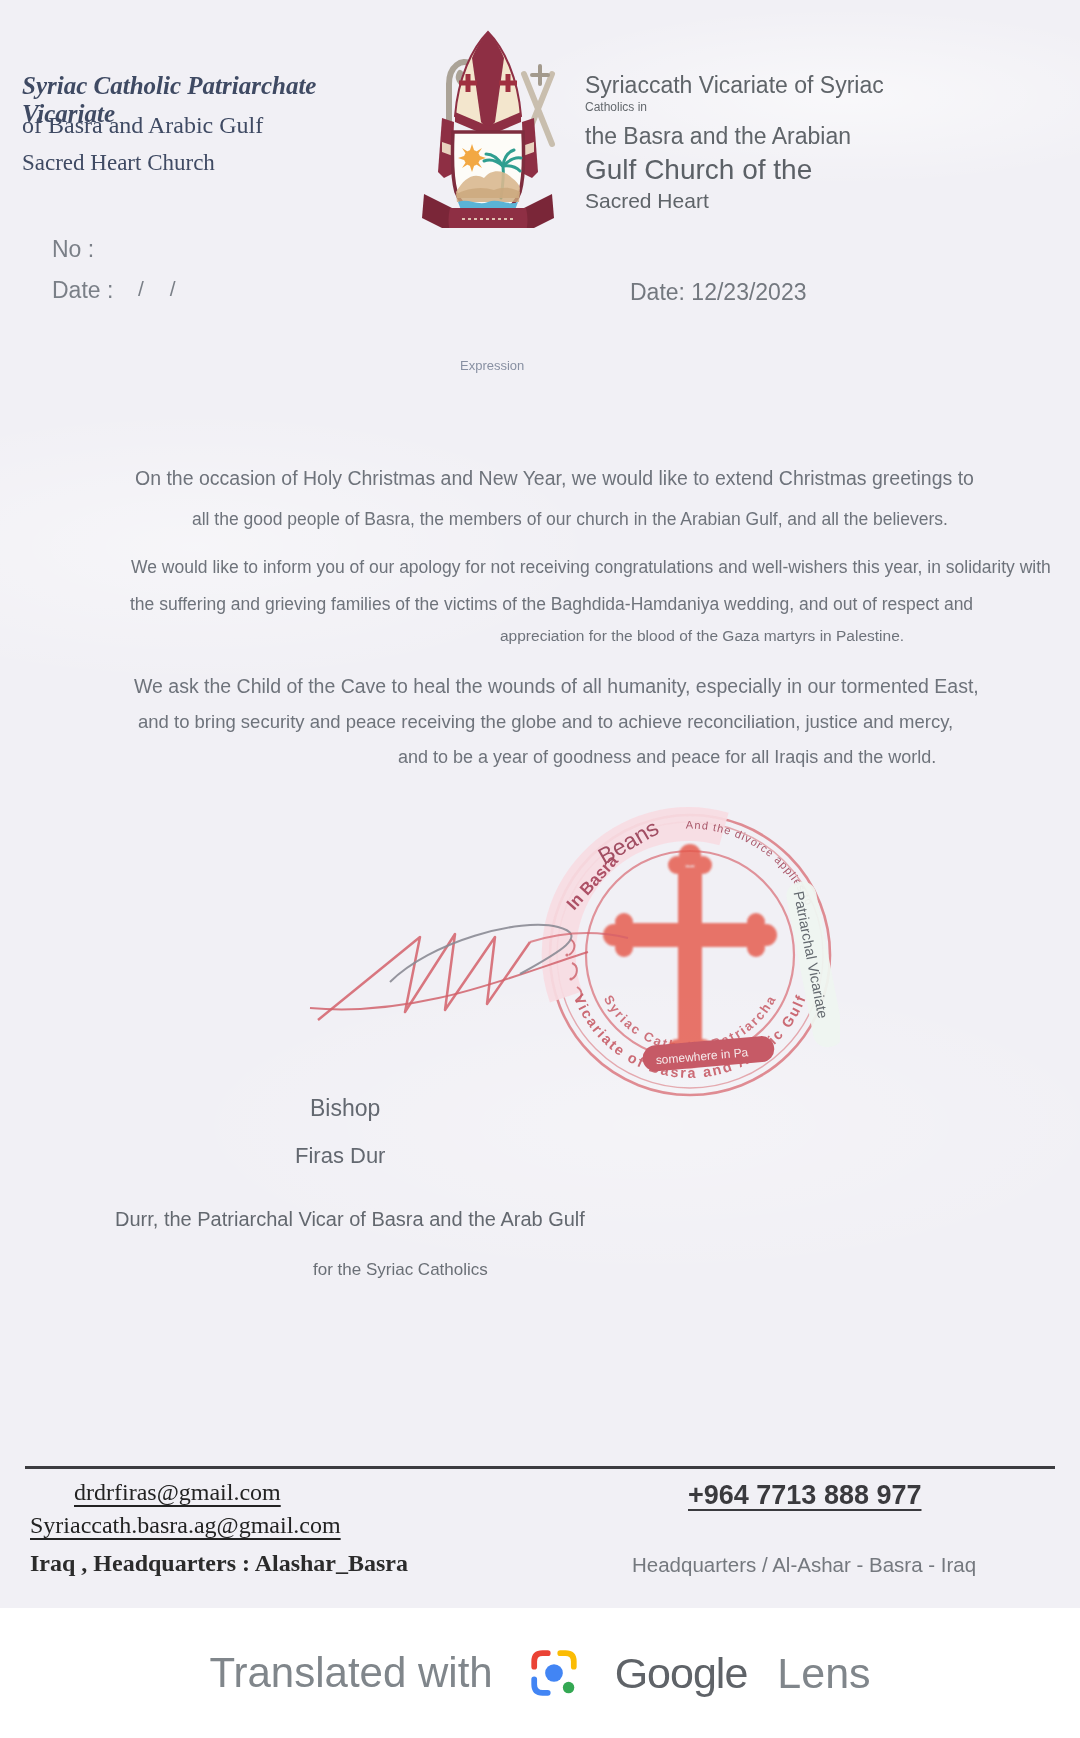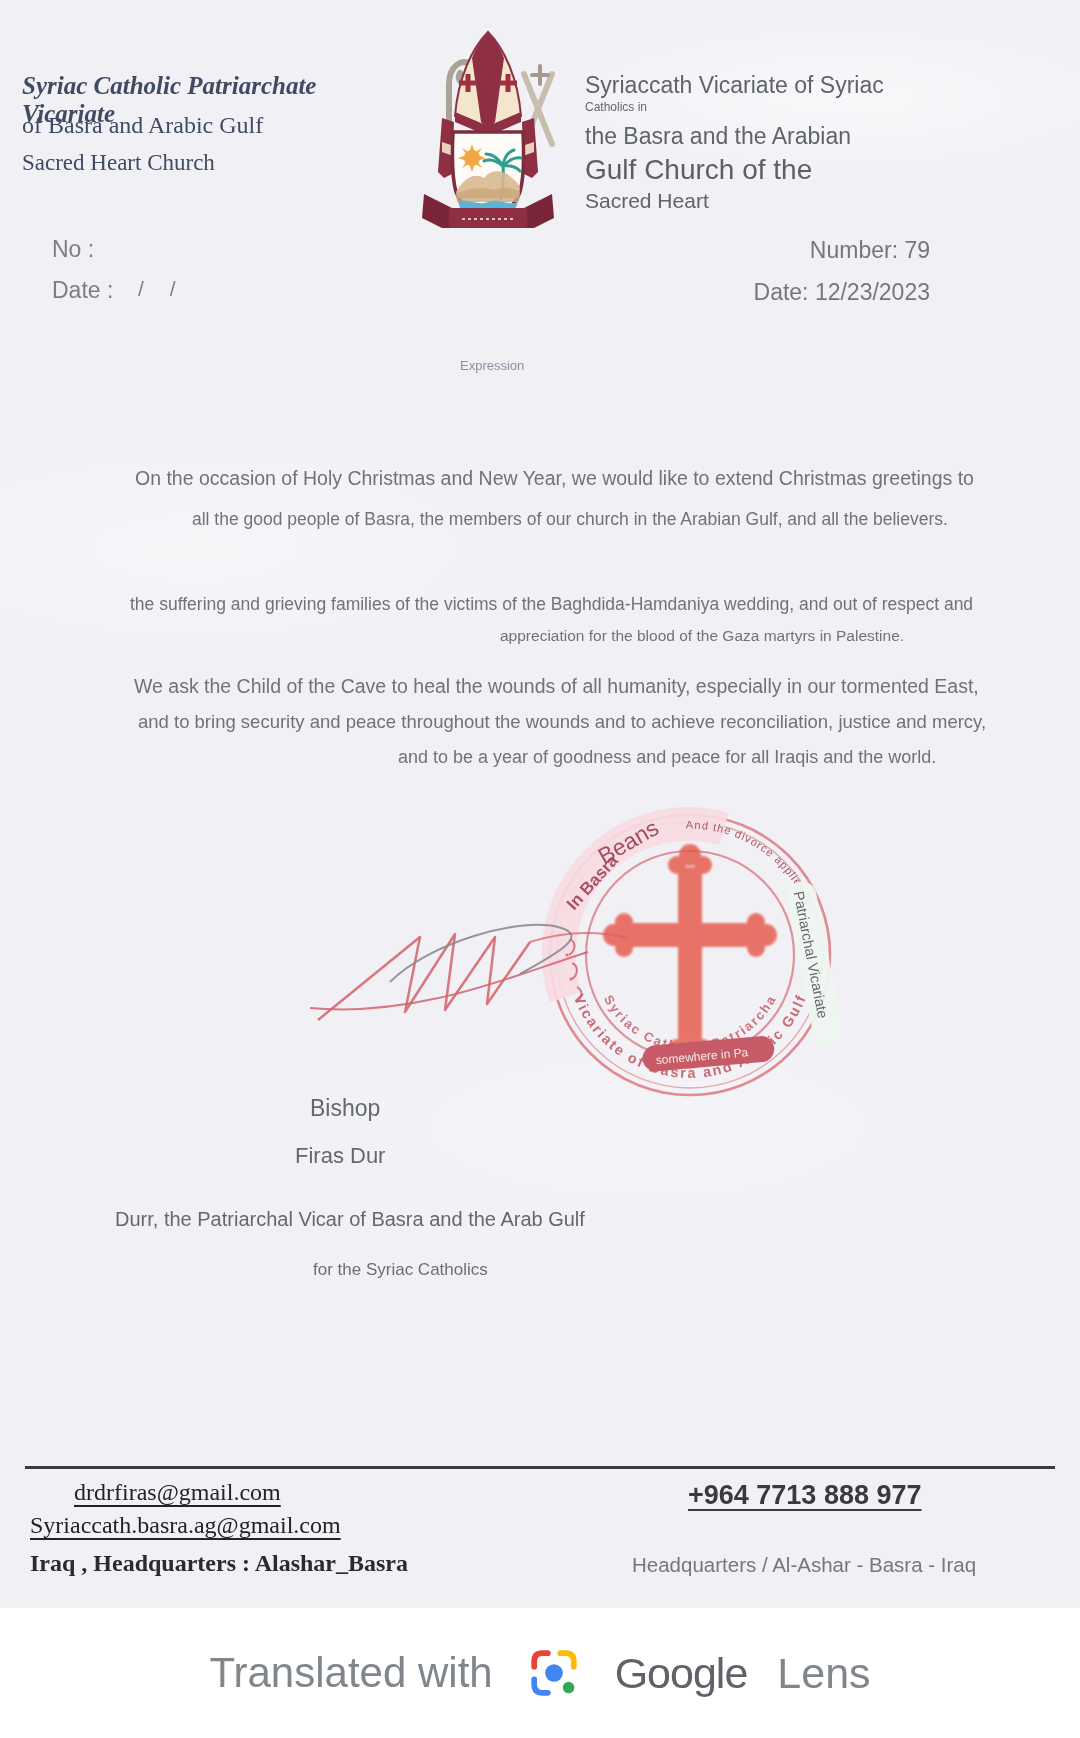--- a/index.html
+++ b/index.html
@@ -80,33 +80,33 @@
 
     <div class="abs ctr" style="left:585px;top:72px;width:345px;font-size:23px;color:#5f6469;">Syriaccath Vicariate of Syriac</div>
     <div class="abs ctr" style="left:585px;top:100px;width:345px;font-size:12px;color:#63686d;">Catholics in</div>
     <div class="abs ctr" style="left:585px;top:123px;width:345px;font-size:23px;color:#5f6469;">the Basra and the Arabian</div>
     <div class="abs ctr" style="left:585px;top:154px;width:345px;font-size:28px;color:#5b6066;">Gulf Church of the</div>
     <div class="abs ctr" style="left:585px;top:189px;width:345px;font-size:21px;color:#5f6469;">Sacred Heart</div>
 
     <div class="abs" style="left:52px;top:236px;font-size:23px;color:#7a7f87;">No :</div>
     <div class="abs" style="left:52px;top:277px;font-size:23px;color:#7a7f87;">Date :</div>
     <div class="abs" style="left:138px;top:277px;font-size:21px;color:#7a7f87;letter-spacing:10px;">/   /</div>
-    <div class="abs" style="left:630px;top:237px;width:300px;text-align:right;font-size:23px;color:#73787f;">Number: 79</div>
-    <div class="abs" style="left:630px;top:279px;width:300px;text-align:right;font-size:23px;color:#73787f;">Date: 12/23/2023</div>
+    <div class="abs" style="left:630px;top:279px;width:300px;text-align:left;font-size:23px;color:#73787f;">Date: 12/23/2023</div>
 
     <div class="abs" style="left:460px;top:358px;font-size:13px;color:#8890a2;">Expression</div>
 
     <div class="abs gray" style="left:135px;top:467px;font-size:19.5px;">On the occasion of Holy Christmas and New Year, we would like to extend Christmas greetings to</div>
     <div class="abs gray" style="left:192px;top:509px;font-size:17.5px;">all the good people of Basra, the members of our church in the Arabian Gulf, and all the believers.</div>
 
+    <div class="abs gray" style="left:131px;top:557px;font-size:17.5px;">We would like to inform you of our apology for not receiving congratulations and well-wishers this year, in solidarity with</div>
     <div class="abs gray" style="left:130px;top:594px;font-size:17.5px;">the suffering and grieving families of the victims of the Baghdida-Hamdaniya wedding, and out of respect and</div>
     <div class="abs gray" style="left:500px;top:627px;font-size:15.5px;">appreciation for the blood of the Gaza martyrs in Palestine.</div>
 
     <div class="abs gray" style="left:134px;top:675px;font-size:19.5px;">We ask the Child of the Cave to heal the wounds of all humanity, especially in our tormented East,</div>
-    <div class="abs gray" style="left:138px;top:711px;font-size:18.5px;">and to bring security and peace throughout the wounds and to achieve reconciliation, justice and mercy,</div>
+    <div class="abs gray" style="left:138px;top:711px;font-size:18.5px;">and to bring security and peace receiving the globe and to achieve reconciliation, justice and mercy,</div>
     <div class="abs gray" style="left:398px;top:747px;font-size:18px;">and to be a year of goodness and peace for all Iraqis and the world.</div>
 
     <svg class="abs" style="left:540px;top:805px;opacity:.93;" width="300" height="300" viewBox="0 0 300 300">
       <defs>
         <path id="arcOuterBottom" d="M 33 190 A 124 124 0 0 0 267 190"></path>
         <path id="arcInnerBottom" d="M 62 190 A 97 97 0 0 0 238 190"></path>
         <path id="arcTopRight" d="M 140 24 A 126 126 0 0 1 274 128"></path>
         <filter id="soft">
             <feGaussianBlur stdDeviation="1.1"></feGaussianBlur>
           </filter>

